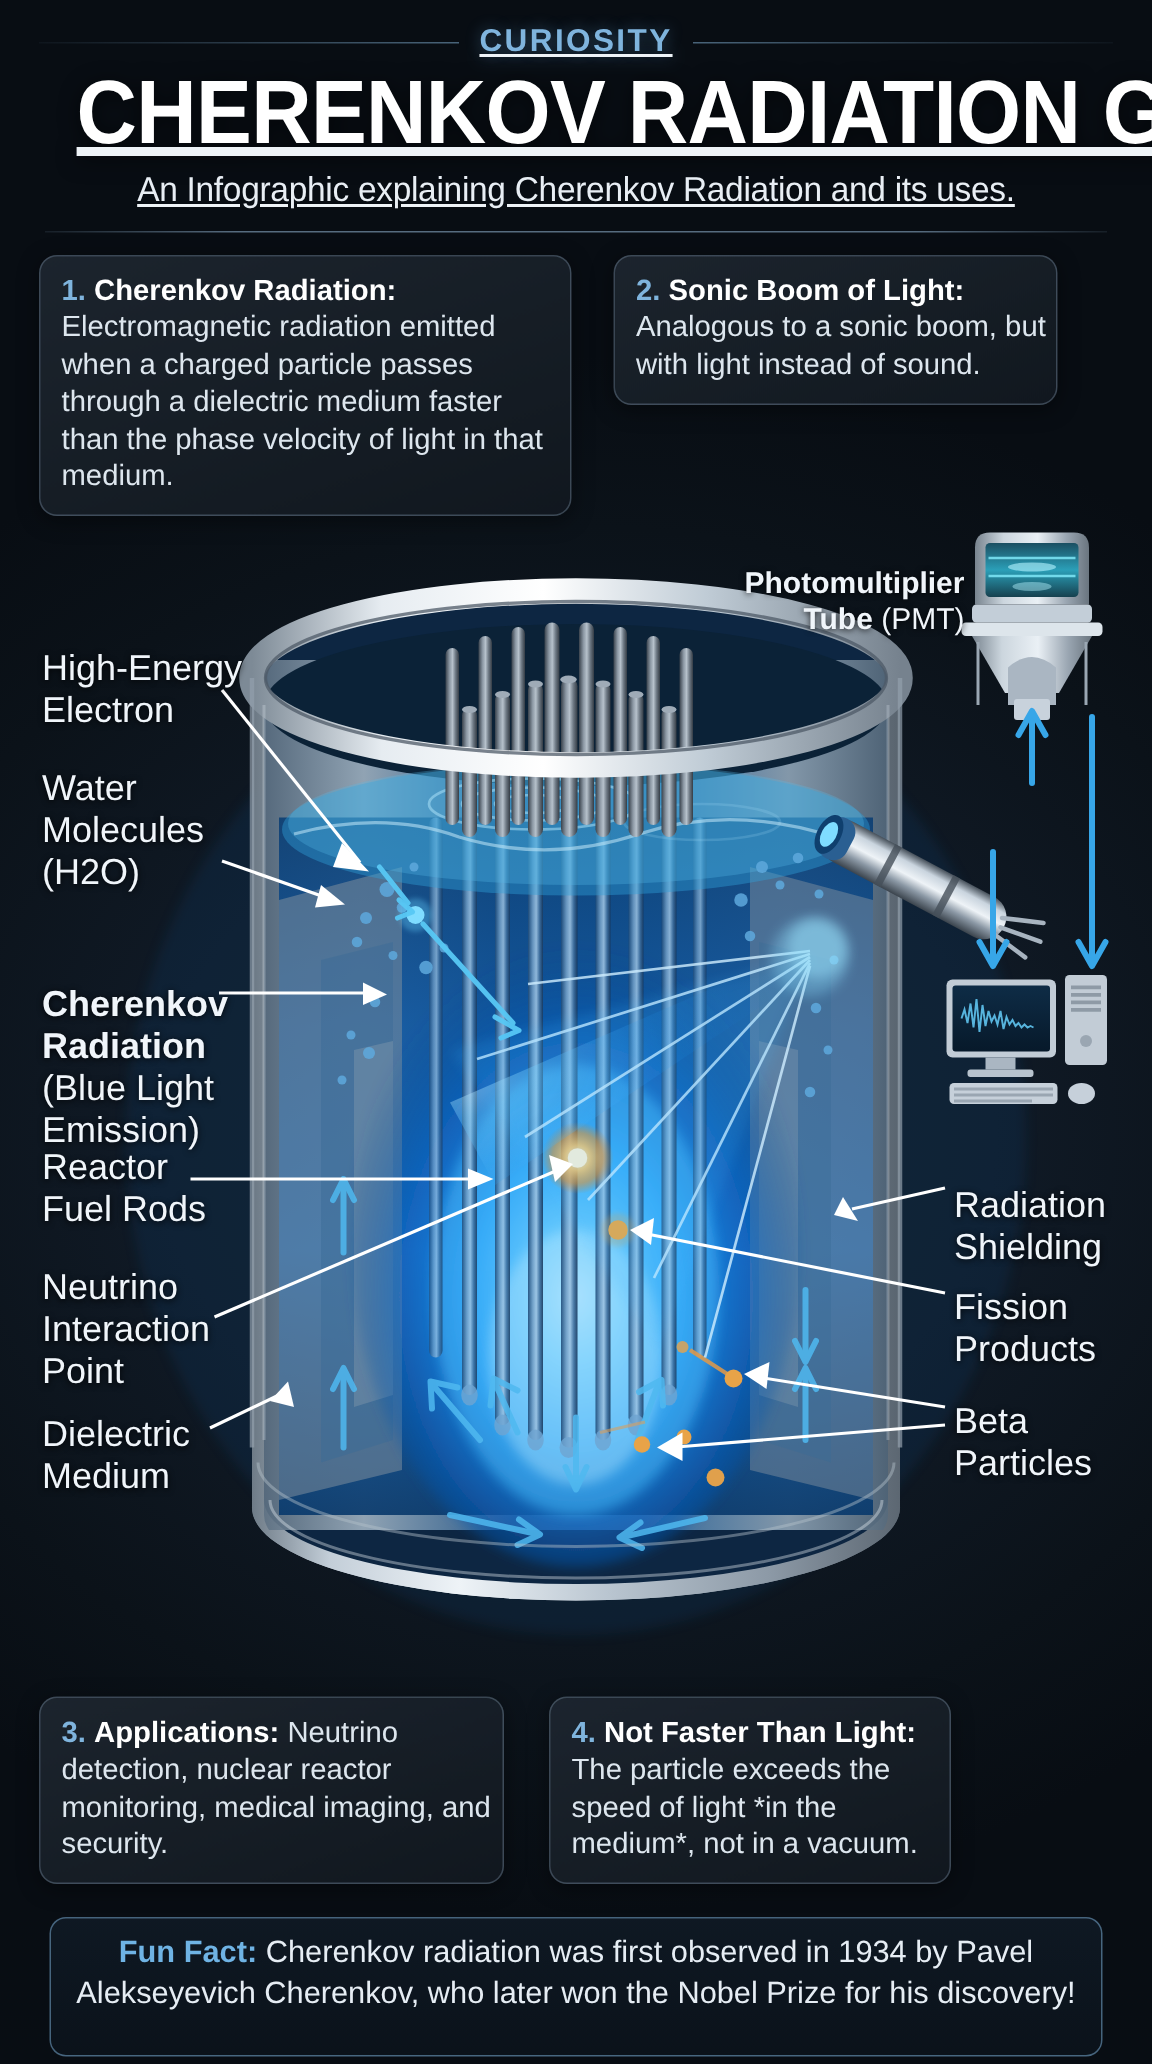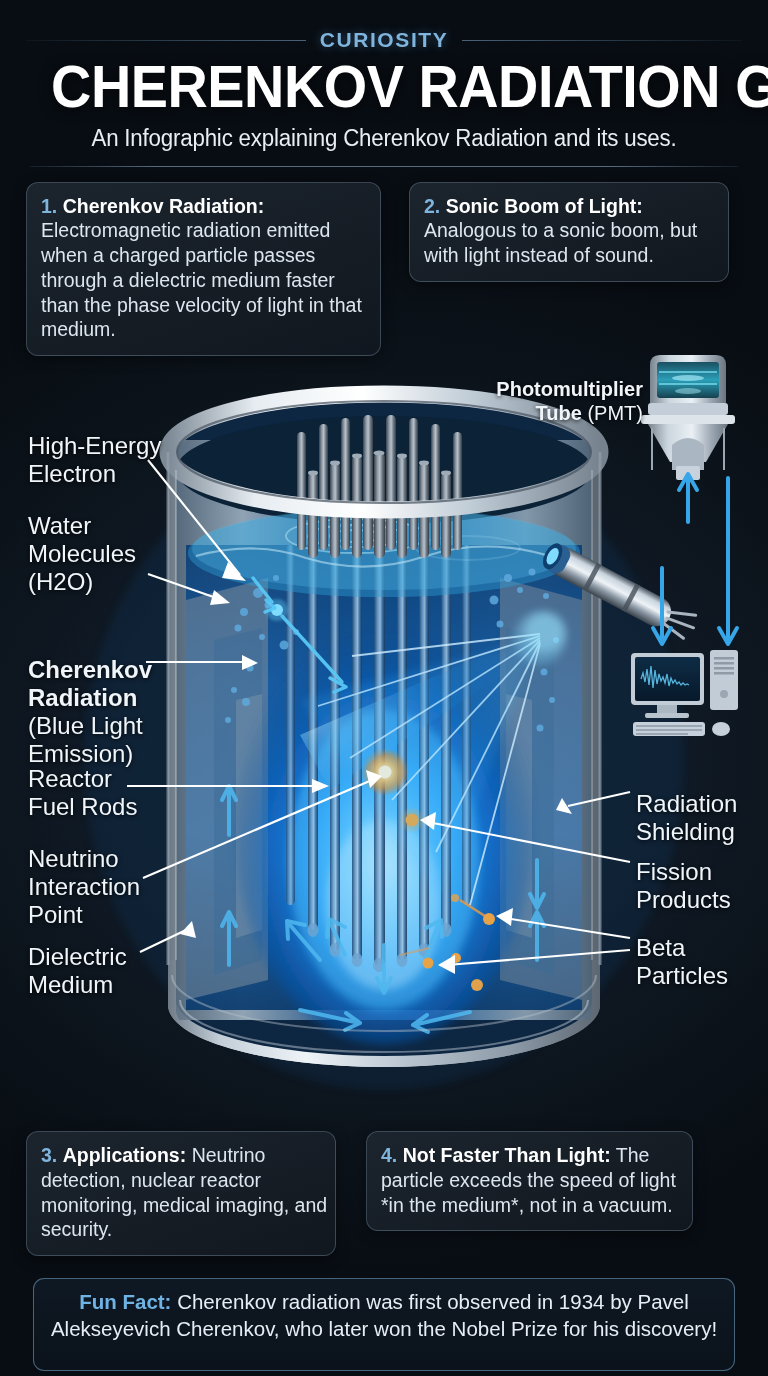--- a/index.html
+++ b/index.html
@@ -22,21 +22,21 @@
     inset: 0;
     width: 768px;
     height: 1376px;
     background:
       radial-gradient(ellipse 620px 520px at 50% 55%, #16222f 0%, #101a26 45%, #0b1219 78%, #080d13 100%),
       linear-gradient(180deg, #0b1118 0%, #0d1520 40%, #0a1017 100%);
     overflow: hidden;
   }
 
   
-  .header { padding: 28px 26px 0 26px; }
+  .header { padding: 16px 26px 0 26px; text-decoration: underline; }
 
   .kicker-row {
     display: flex;
     align-items: center;
     gap: 14px;
     margin-bottom: 6px;
   }
   .kicker-rule {
     flex: 1 1 auto;
     height: 1px;
@@ -104,23 +104,23 @@
     background: linear-gradient(160deg, rgba(30,38,48,0.92), rgba(18,24,32,0.92));
     border: 1px solid rgba(150,175,200,0.30);
     border-radius: 12px;
     padding: 11px 4px 13px 14px;
     font-size: 19.5px;
     line-height: 1.27;
     color: #dde6ee;
     box-shadow: 0 3px 14px rgba(0,0,0,0.40);
   }
   .card.c1 { width: 355px; }
-  .card.c2 { width: 320px; margin-left: 10px; }
+  .card.c2 { width: 296px; margin-left: 10px; }
   .card.c3 { width: 310px; }
-  .card.c4 { width: 327px; margin-left: 12px; }
+  .card.c4 { width: 268px; margin-left: 12px; }
 
   .card .num { color: #7fb4dd; font-weight: bold; }
   .card .lead { color: #ffffff; font-weight: bold; }
 
   .fun-fact {
     position: absolute;
     left: 33px; right: 33px;
     top: 1278px;
     border: 1px solid rgba(125,175,215,0.52);
     border-radius: 11px;

